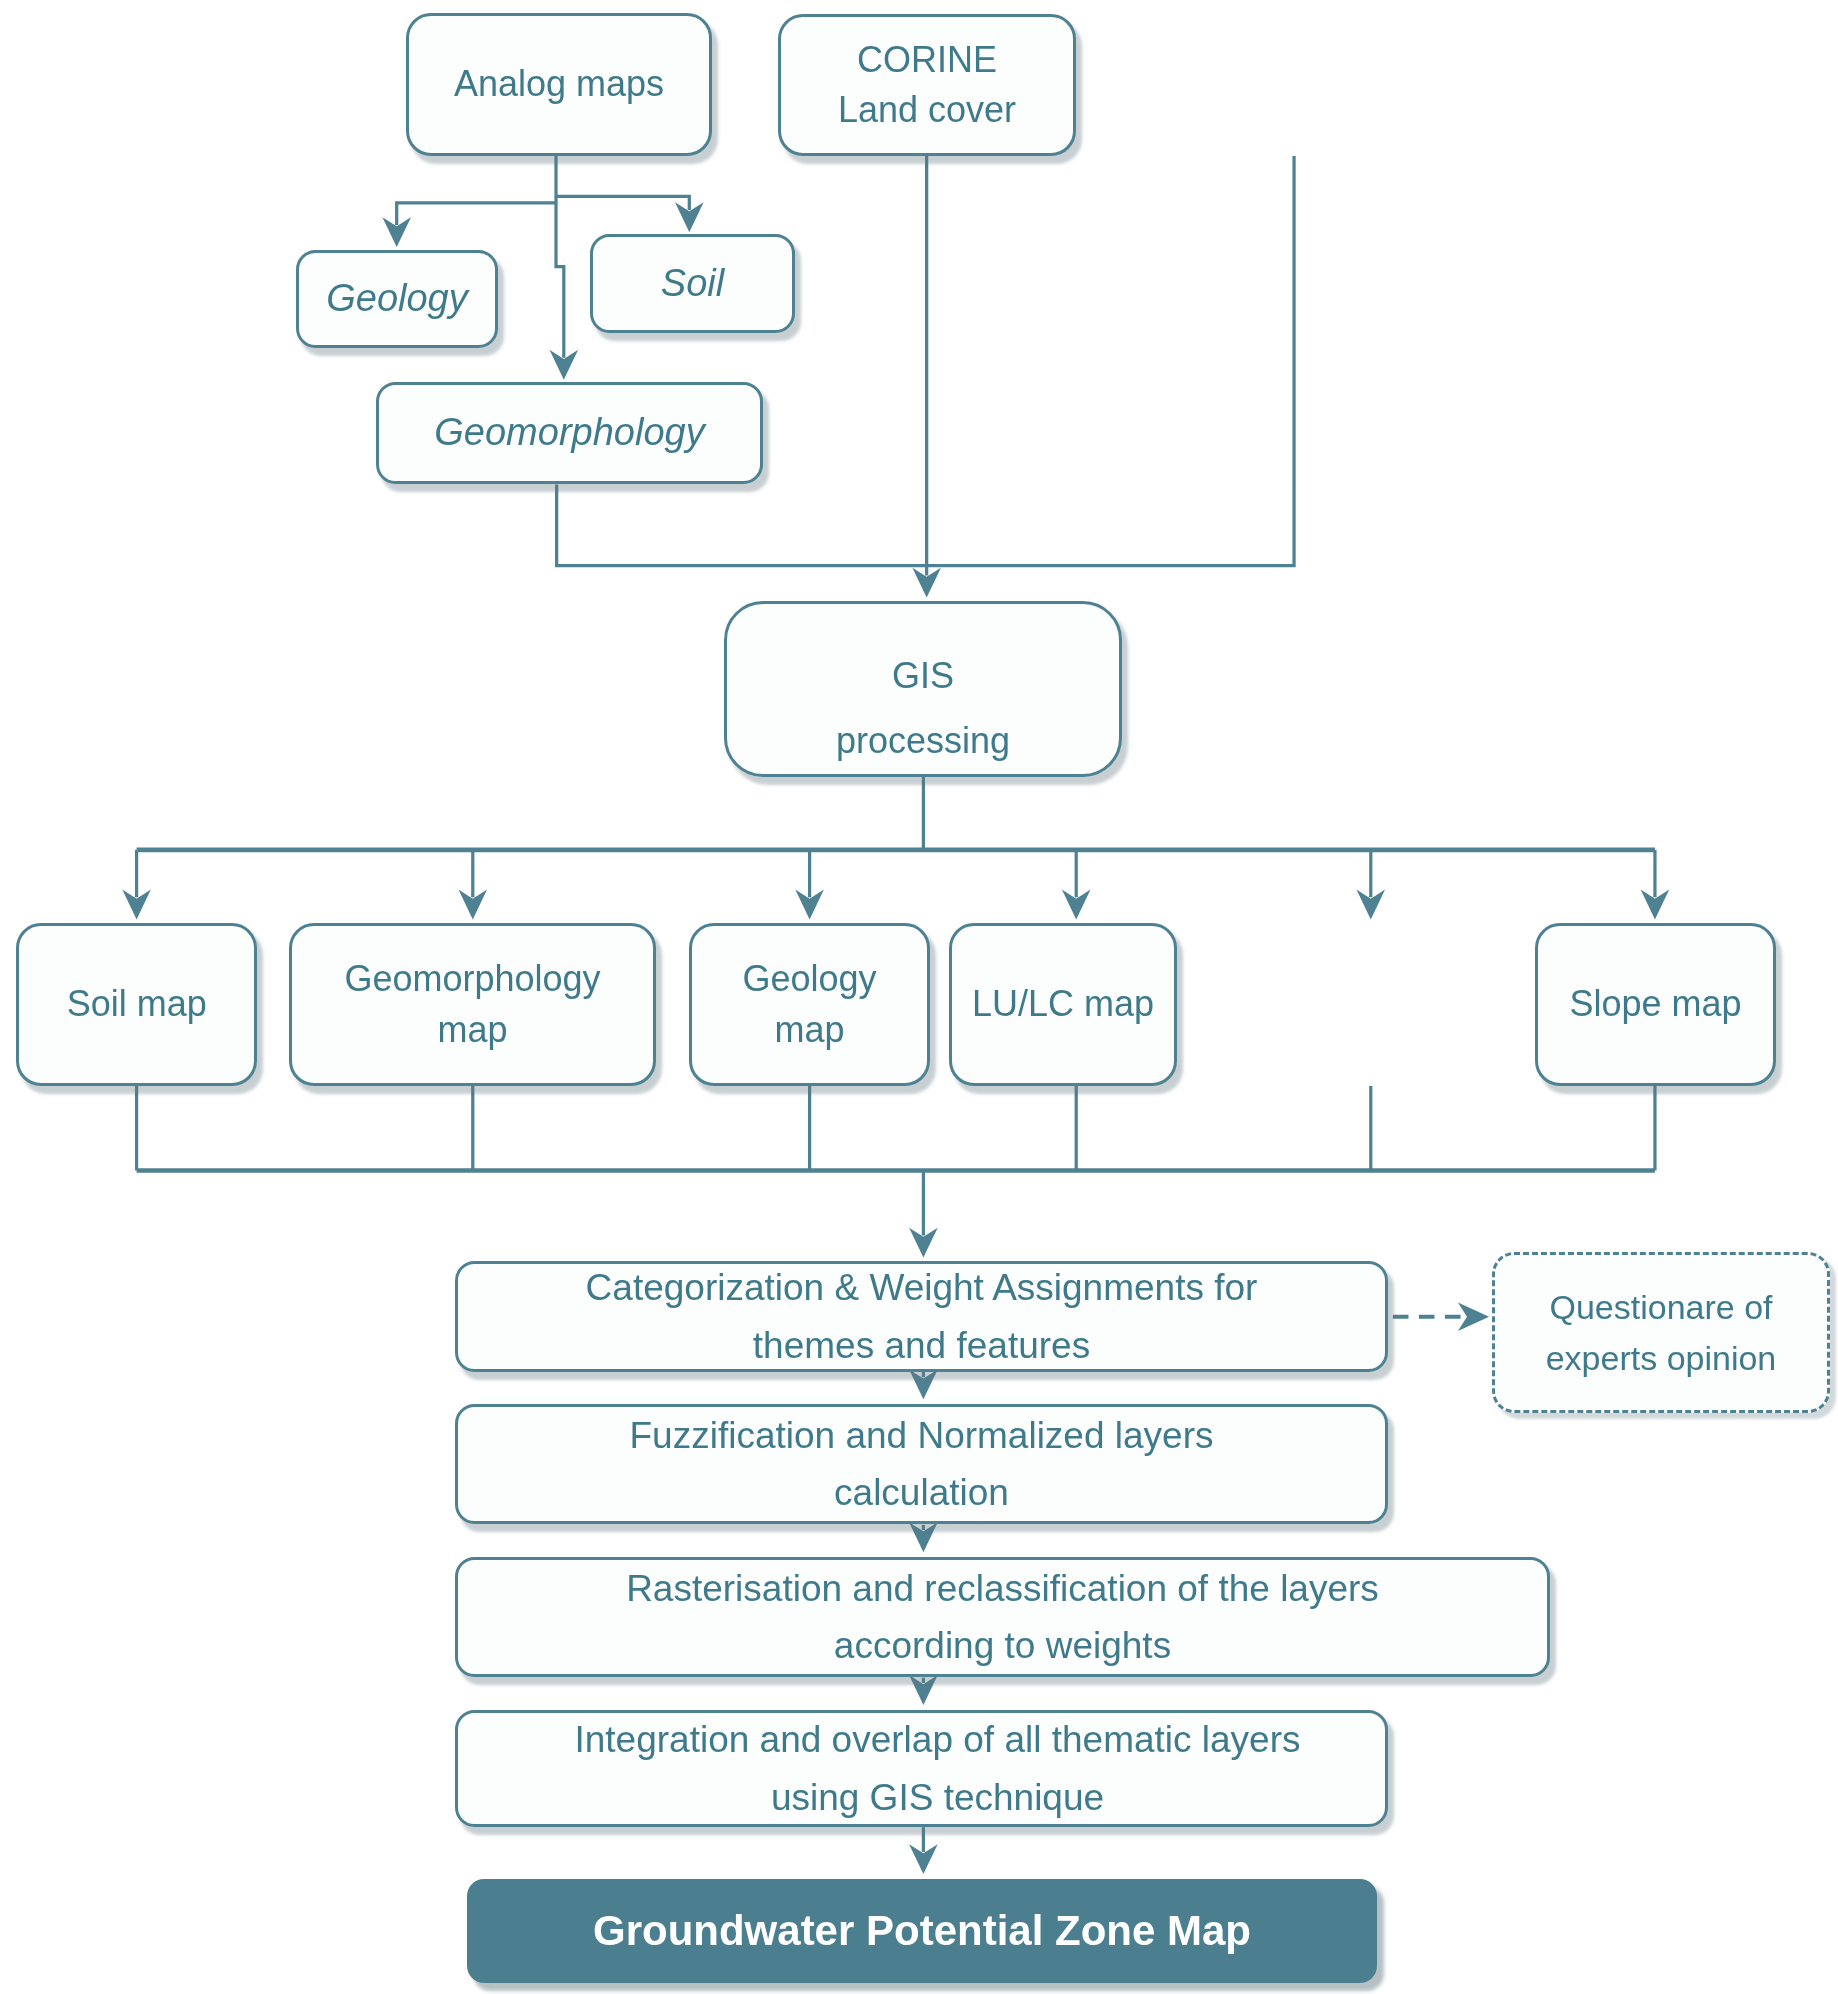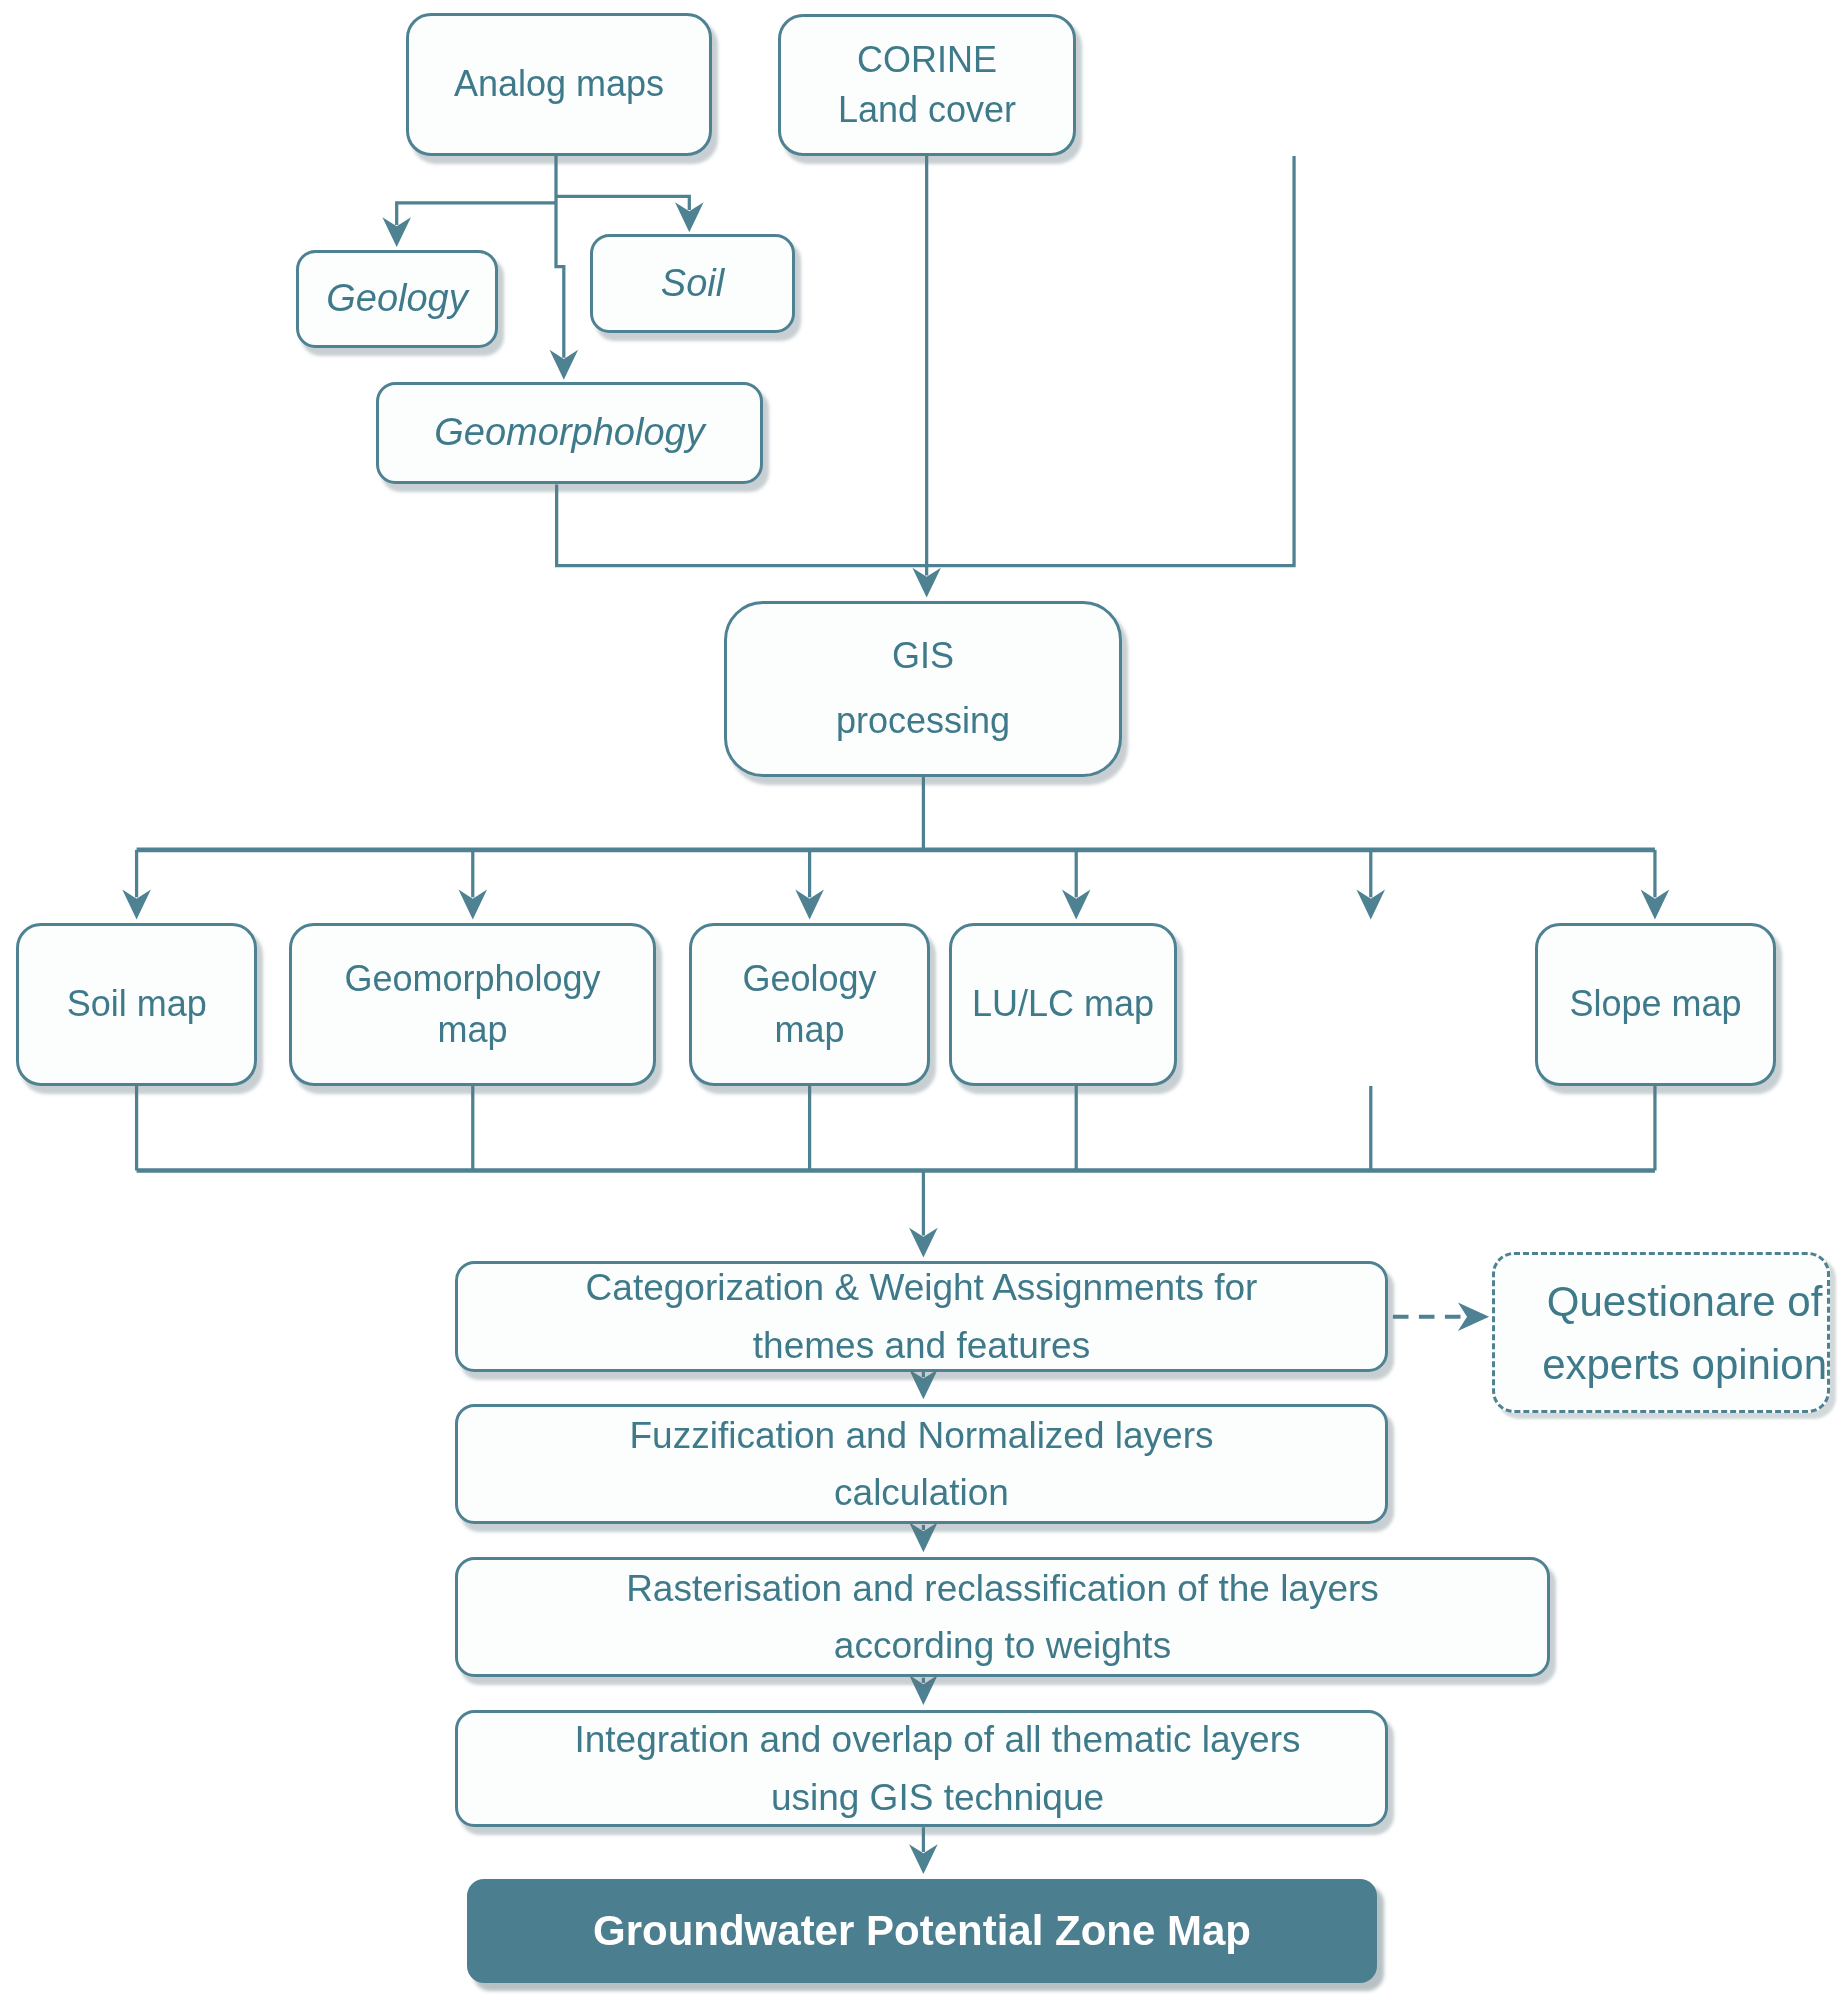--- a/index.html
+++ b/index.html
@@ -33,39 +33,38 @@
   }
   .node .lbl{white-space:pre-line;}
   .f56{font-size:36px;line-height:1.4;}
   .f58{font-size:38px;line-height:1.4;}
   .ital{font-style:italic;}
   .wide{font-size:37px;line-height:1.55;}
   .gis{font-size:36px;line-height:1.8;}
   .dashedbox{
     border:3.9px dashed var(--line);
     border-radius:22px;
-    font-size:42px;line-height:1.5;
+    font-size:34px;line-height:1.5;
     box-shadow:5.2px 5.9px 2.6px rgba(96,118,125,0.28);
-    justify-content:flex-end;
   }
   .finalbox{
     background:var(--final-bg);
     border:none;color:var(--final-text);
     font-weight:bold;font-size:42px;
     border-radius:17px;
     box-shadow:6.5px 7.8px 3.9px rgba(96,118,125,0.45);
   }
   
   .n-analog{left:406px;top:13px;width:306px;height:143px;}
   .n-corine{left:778px;top:14.3px;width:298px;height:142px;}
   .n-aster{left:1142px;top:14.3px;width:303px;height:142px;}
   .n-geology{left:296px;top:250px;width:202px;height:98px;border-radius:19.5px;}
   .n-soil{left:590px;top:234px;width:205px;height:99px;border-radius:19.5px;}
   .n-geomorph{left:376px;top:382px;width:387px;height:102px;border-radius:19.5px;}
-  .n-gis{left:724px;top:601px;width:398px;height:176px;border-radius:39px;}
+  .n-gis{left:724px;top:601px;width:398px;height:176px;border-radius:39px;align-items:flex-end;}
   .n-soilmap{left:16.3px;top:923px;width:241px;height:163px;}
   .n-geomorphmap{left:289px;top:923px;width:367px;height:163px;}
   .n-geologymap{left:689px;top:923px;width:241px;height:163px;}
   .n-lulcmap{left:949px;top:923px;width:228px;height:163px;}
   .n-drainagemap{left:1242px;top:923px;width:257px;height:163px;}
   .n-slopemap{left:1535px;top:923px;width:241px;height:163px;}
   .n-categ{left:455px;top:1261px;width:933px;height:111px;border-radius:19.5px;align-items:center;}
   .n-quest{left:1492px;top:1252px;width:338px;height:161px;}
   .n-fuzzy{left:455px;top:1404px;width:933px;height:120px;border-radius:19.5px;}
   .n-raster{left:455px;top:1557px;width:1095px;height:120px;border-radius:19.5px;}

